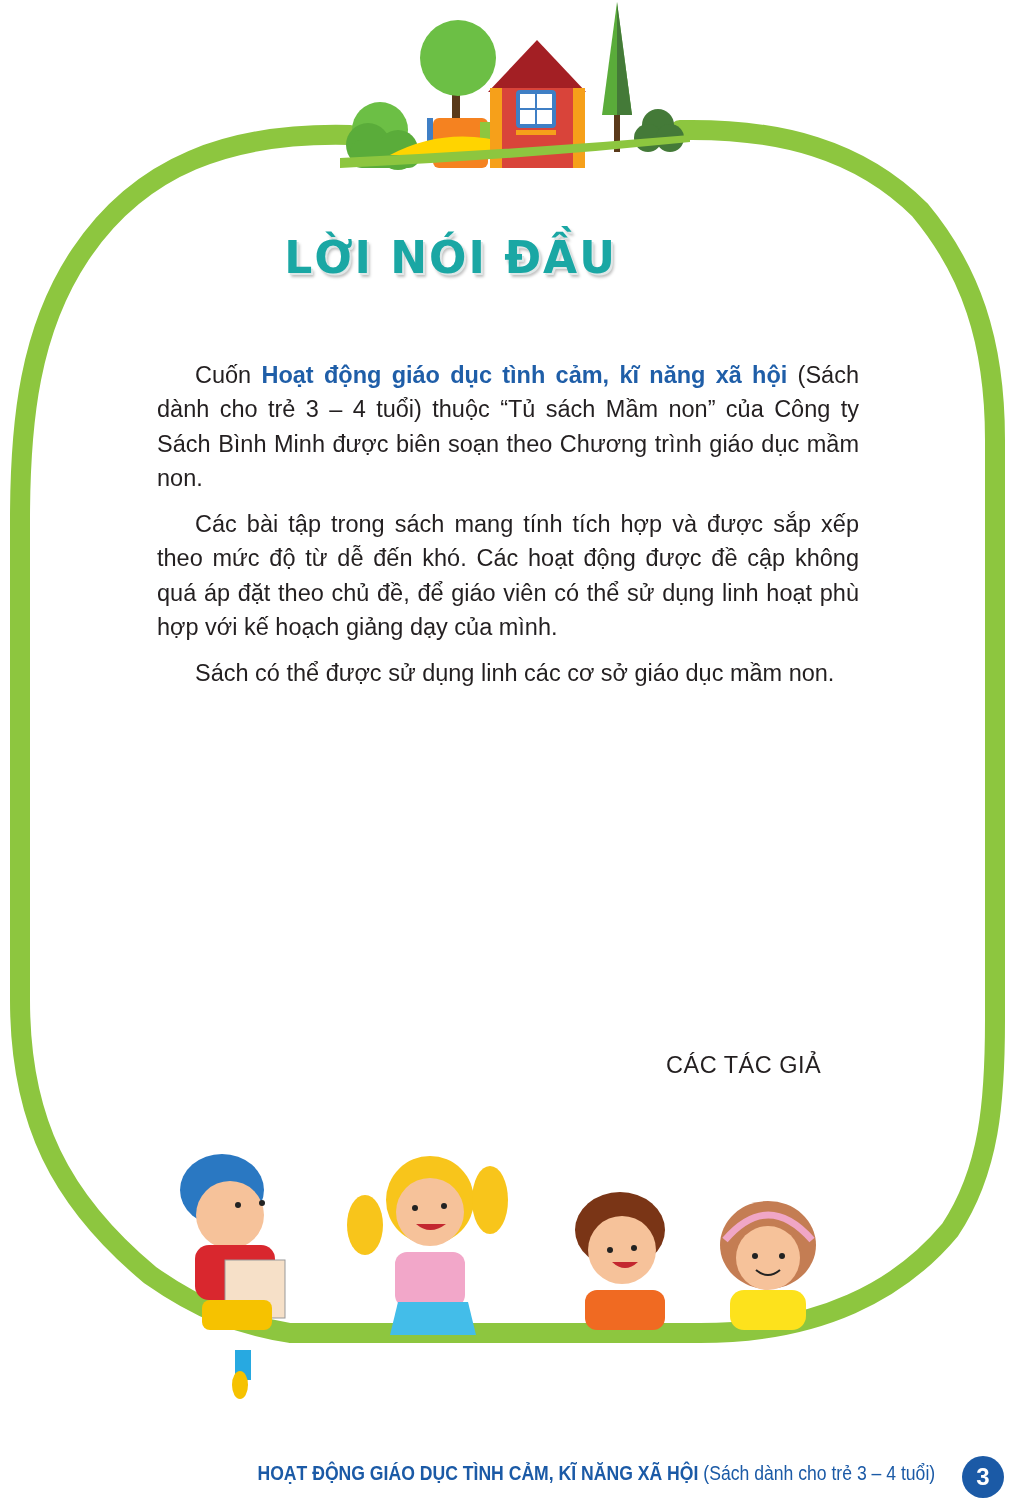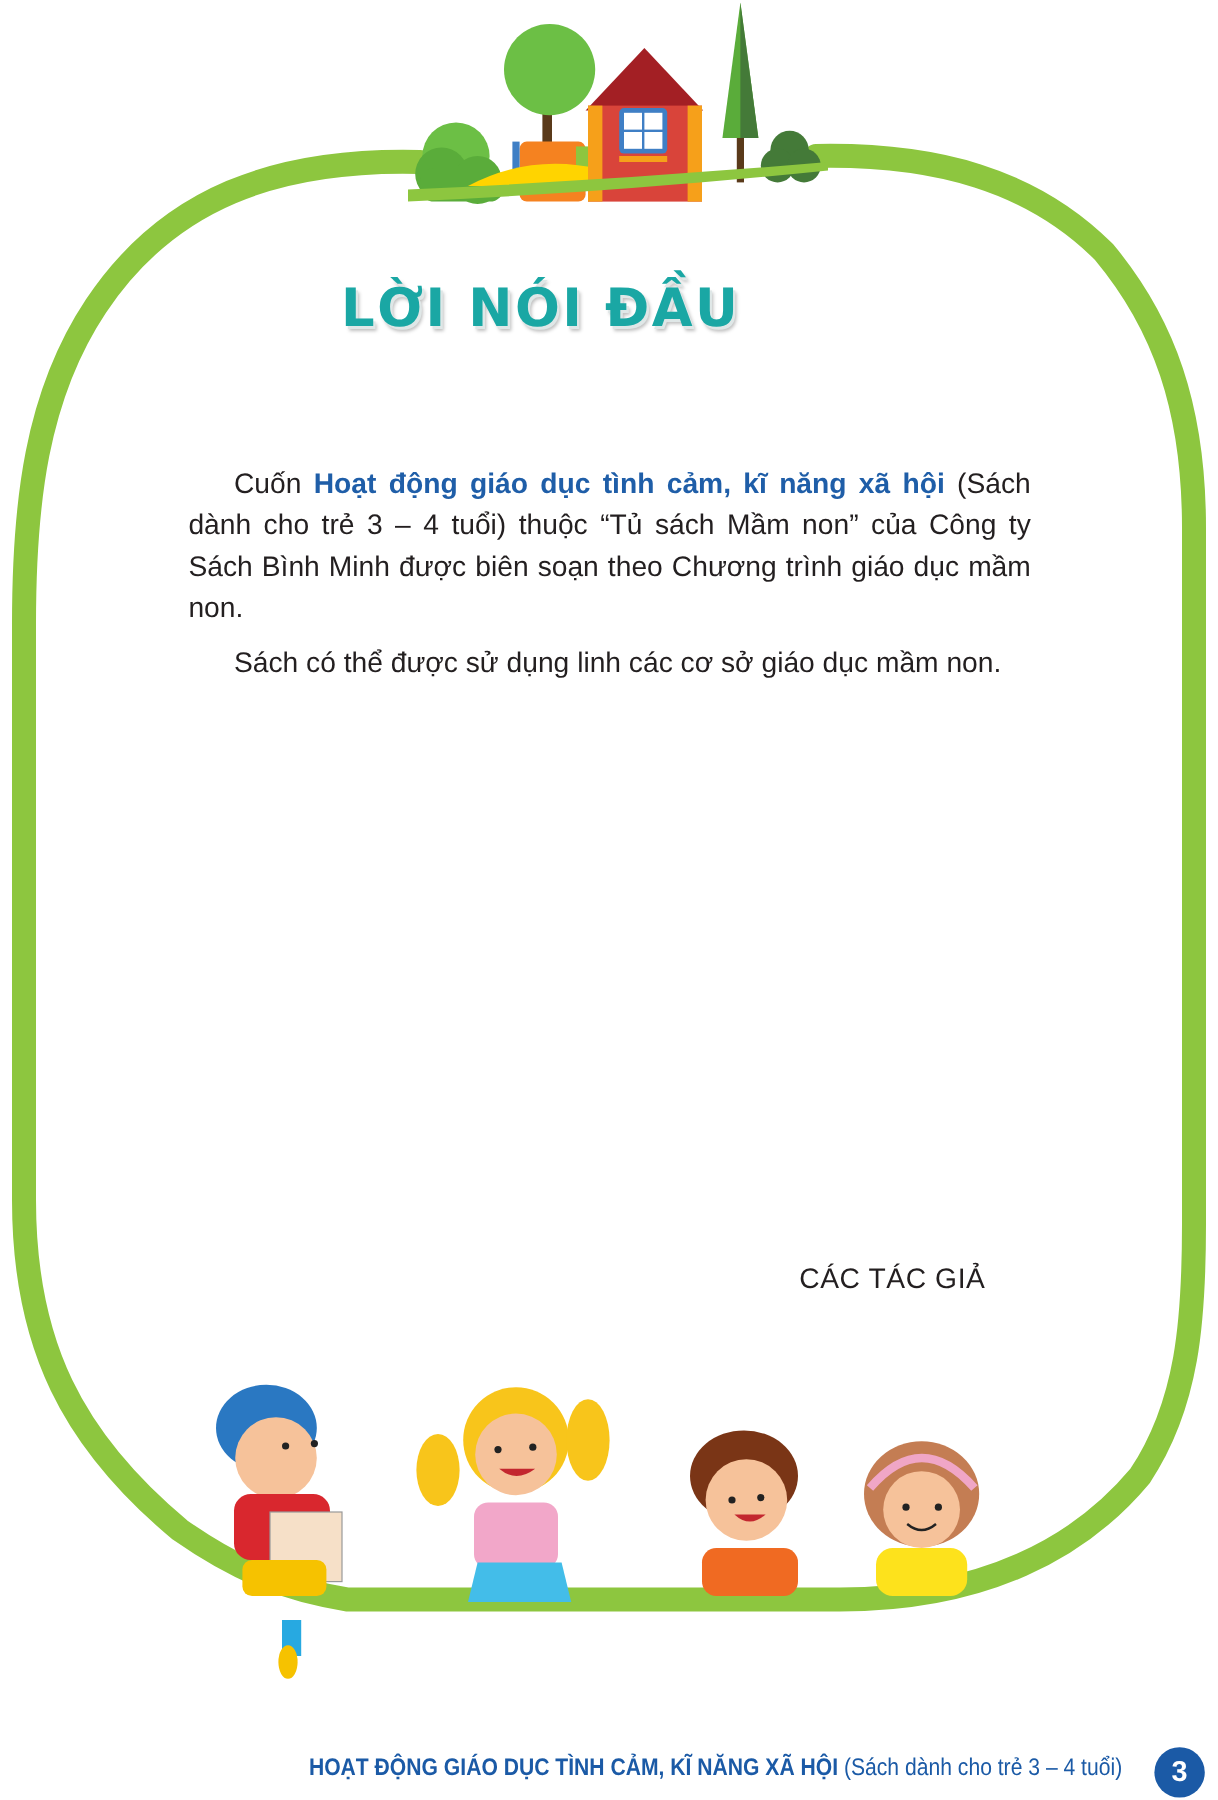--- a/index.html
+++ b/index.html
@@ -1,19 +1,19 @@
 <!DOCTYPE html>
 <html><head>
 <meta charset="utf-8">
 <style>
   html,body{margin:0;padding:0;background:#fff;}
   body{width:1015px;height:1500px;position:relative;overflow:hidden;font-family:"Liberation Sans","DejaVu Sans",sans-serif;color:#231f20;}
   .frame-svg{position:absolute;left:0;top:0;width:1015px;height:1500px;}
   .title{position:absolute;left:0;width:901px;top:232px;text-align:center;font-family:"DejaVu Sans",sans-serif;font-weight:bold;font-size:44px;letter-spacing:2px;color:#1aa7a4;text-shadow:2px 2px 0 #dfe7e7,3px 4px 3px rgba(0,0,0,0.25);}
-  .body-text{position:absolute;left:157px;top:358px;width:702px;font-size:23.5px;line-height:34.3px;margin-top:28px;}
+  .body-text{position:absolute;left:157px;top:358px;width:702px;font-size:23.5px;line-height:34.3px;}
   .para{margin:0 0 12px 0;text-indent:38px;text-align:justify;}
   .highlight{color:#1f5ea8;font-weight:bold;}
   .signature{position:absolute;left:666px;top:1052px;font-size:23.5px;letter-spacing:0.5px;}
   .footer{position:absolute;right:80px;top:1462px;font-family:"Liberation Sans",sans-serif;font-size:20px;color:#1b5aa6;white-space:nowrap;transform:scaleX(0.88);transform-origin:right center;}
   .footer .f-title{font-weight:bold;}
   .page-num{position:absolute;left:962px;top:1456px;width:42px;height:42px;border-radius:50%;background:#1b5aa6;color:#fff;font-weight:bold;font-size:24px;text-align:center;line-height:42px;font-family:"Liberation Sans",sans-serif;}
   .illus{position:absolute;}
 </style>
 </head>
 <body>
@@ -61,20 +61,21 @@
     <circle cx="308" cy="138" r="14" fill="#447a38"></circle>
     <circle cx="330" cy="138" r="14" fill="#447a38"></circle>
   </g>
   <path d="M0,158 Q175,150 350,135 L350,142 Q175,160 0,168 Z" fill="#8dc63f"></path>
 </svg>
 
 <div class="title">LỜI NÓI ĐẦU</div>
 
 <div class="body-text">
   <p class="para"><span>Cuốn </span><span class="highlight">Hoạt động giáo dục tình cảm, kĩ năng xã hội</span><span> (Sách dành cho trẻ 3 – 4 tuổi) thuộc “Tủ sách Mầm non” của Công ty Sách Bình Minh được biên soạn theo Chương trình giáo dục mầm non.</span></p>
+  <p class="para">Các bài tập trong sách mang tính tích hợp và được sắp xếp theo mức độ từ dễ đến khó. Các hoạt động được đề cập không quá áp đặt theo chủ đề, để giáo viên có thể sử dụng linh hoạt phù hợp với kế hoạch giảng dạy của mình.</p>
   <p class="para">Sách có thể được sử dụng linh các cơ sở giáo dục mầm non.</p>
 </div>
 
 <div class="signature">CÁC TÁC GIẢ</div>
 
 <svg class="illus" style="left:150px;top:1140px;" width="700" height="270" viewBox="0 0 700 270">
   <g>
     <ellipse cx="72" cy="50" rx="42" ry="36" fill="#2a78c2"></ellipse>
     <circle cx="80" cy="75" r="34" fill="#f6c29a"></circle>
     <circle cx="88" cy="65" r="3" fill="#222"></circle>

